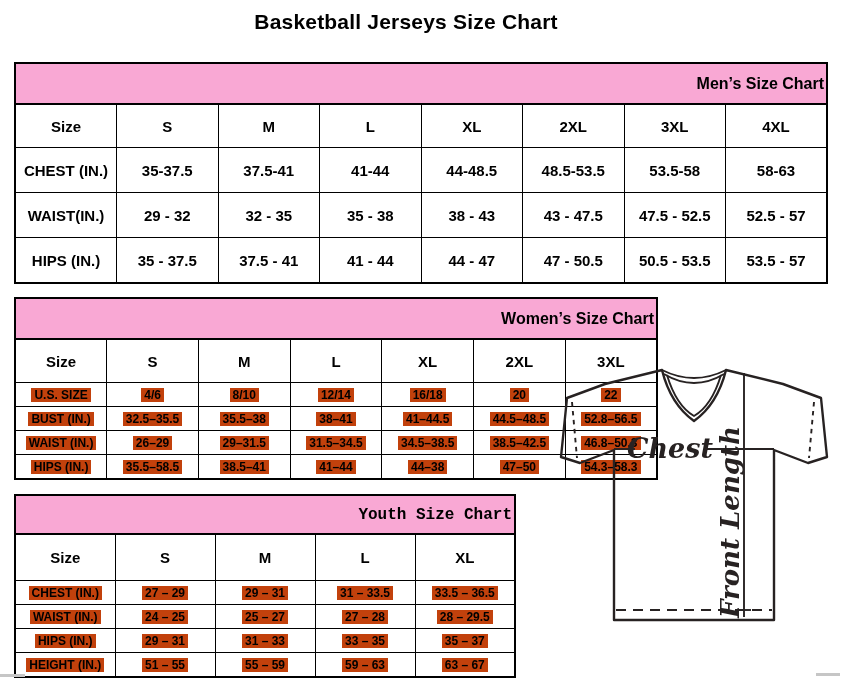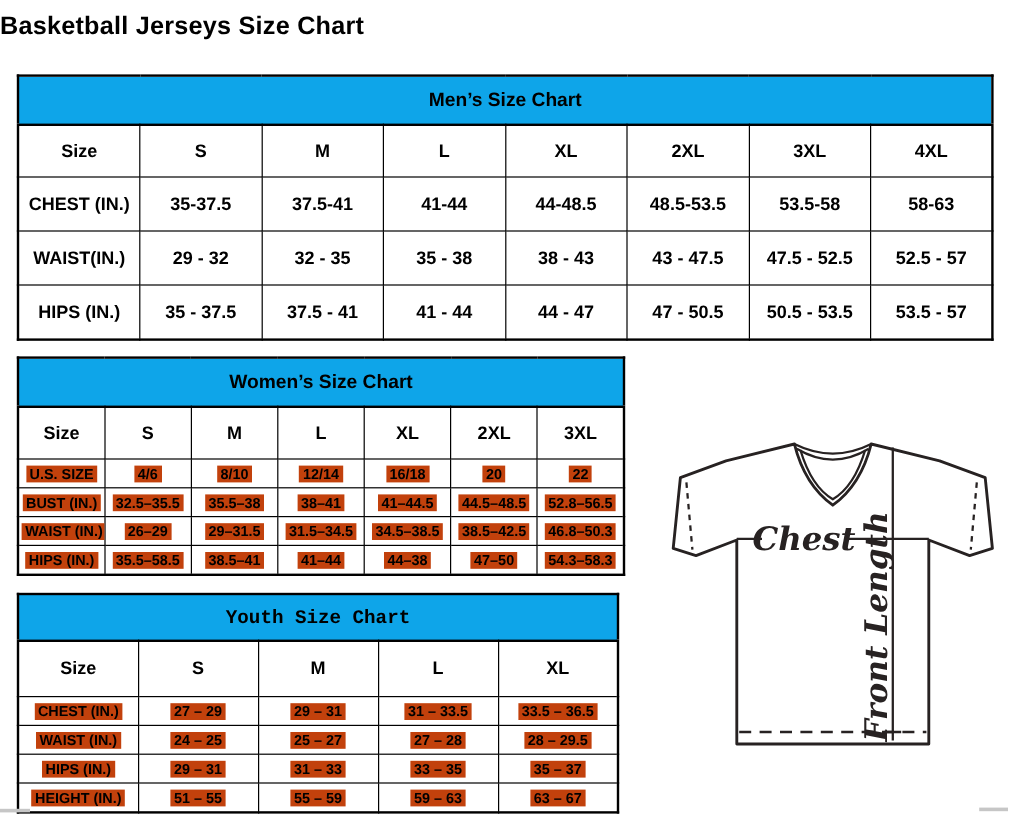--- a/index.html
+++ b/index.html
@@ -1,34 +1,34 @@
 <!DOCTYPE html>
 <html><head>
 <meta charset="utf-8">
 <style>
   html,body{margin:0;padding:0;background:#ffffff;}
   .page{position:relative;width:843px;height:679px;background:#ffffff;overflow:hidden;
         font-family:"Liberation Sans",sans-serif;color:#000;}
-  .page-title{position:absolute;top:10px;left:0;width:812px;text-align:left;
+  .page-title{position:absolute;top:10px;left:0;width:812px;text-align:center;
         font-size:21px;font-weight:bold;letter-spacing:.2px;}
   .tbl-host{position:absolute;}
   .host-men{left:14px;top:62px;}
   .host-women{left:14px;top:297px;}
   .host-youth{left:14px;top:494px;}
   table{border-collapse:collapse;table-layout:fixed;border:2px solid #000;
         font-family:"Liberation Sans",sans-serif;font-weight:bold;}
   th,td{border:1px solid #000;text-align:center;vertical-align:middle;padding:0 2px;
         overflow:hidden;white-space:nowrap;}
-  tr.title th{background:#0ea5e9;font-size:16px;border-bottom:2px solid #000;}
+  tr.title th{background:#f9a8d4;font-size:16px;border-bottom:2px solid #000;text-align:right;}
   .men-table{width:814px;}
   .men-table .c0{width:116px;}
   .men-table tr.title th{height:39px;}
   .men-table tr.head th{height:42px;font-size:15px;}
   .men-table tr.data th,.men-table tr.data td{height:44px;font-size:15px;}
-  .women-table{width:507px;}
+  .women-table{width:644px;}
   .women-table .c0{width:84px;}
   .women-table tr.title th{height:39px;}
   .women-table tr.head th{height:42px;font-size:15px;}
   .women-table tr.data th,.women-table tr.data td{height:23px;font-size:12px;}
   .youth-table{width:502px;}
   .youth-table .c0{width:120px;}
   .youth-table tr.title th{height:37px;font-family:Liberation Mono, monospace;}
   .youth-table tr.head th{height:45px;font-size:15px;}
   .youth-table tr.data th,.youth-table tr.data td{height:23px;font-size:12px;}
   .women-table tr.data .hl,.youth-table tr.data .hl{background:#c2410c;padding:0 3px;}

